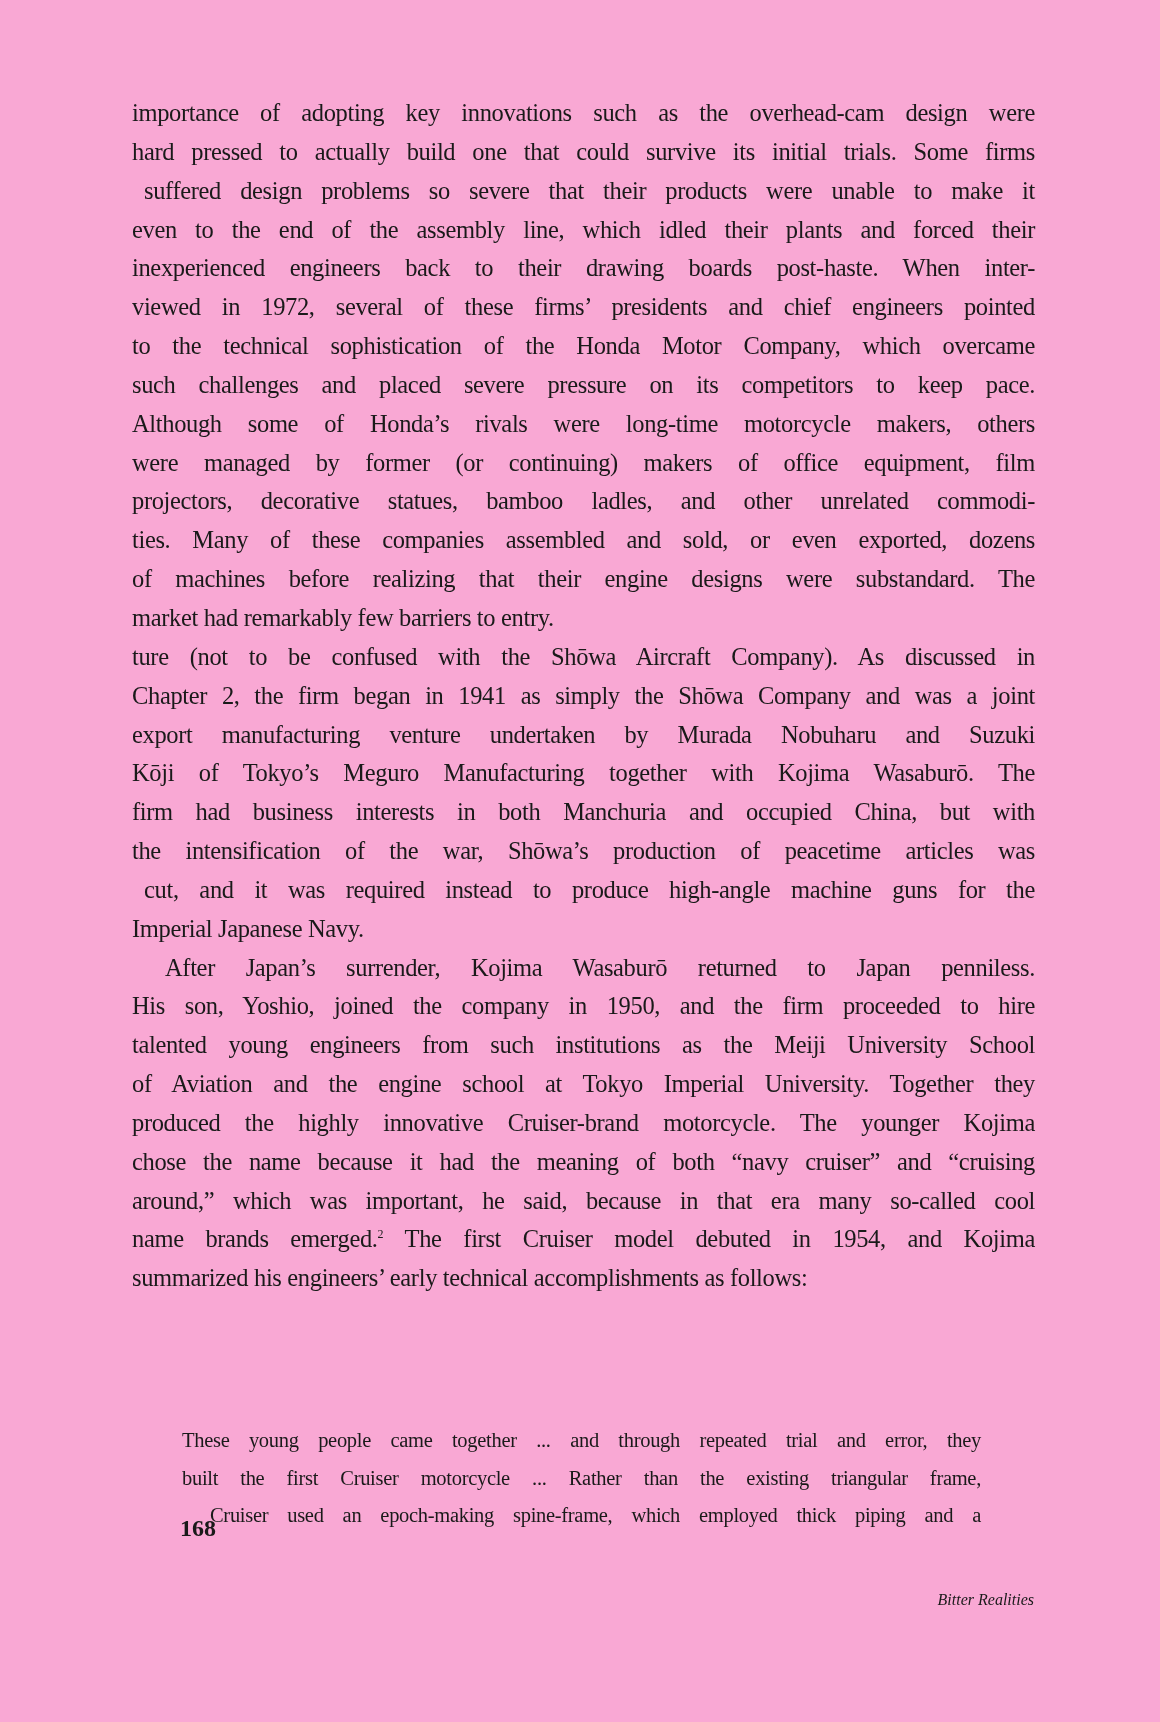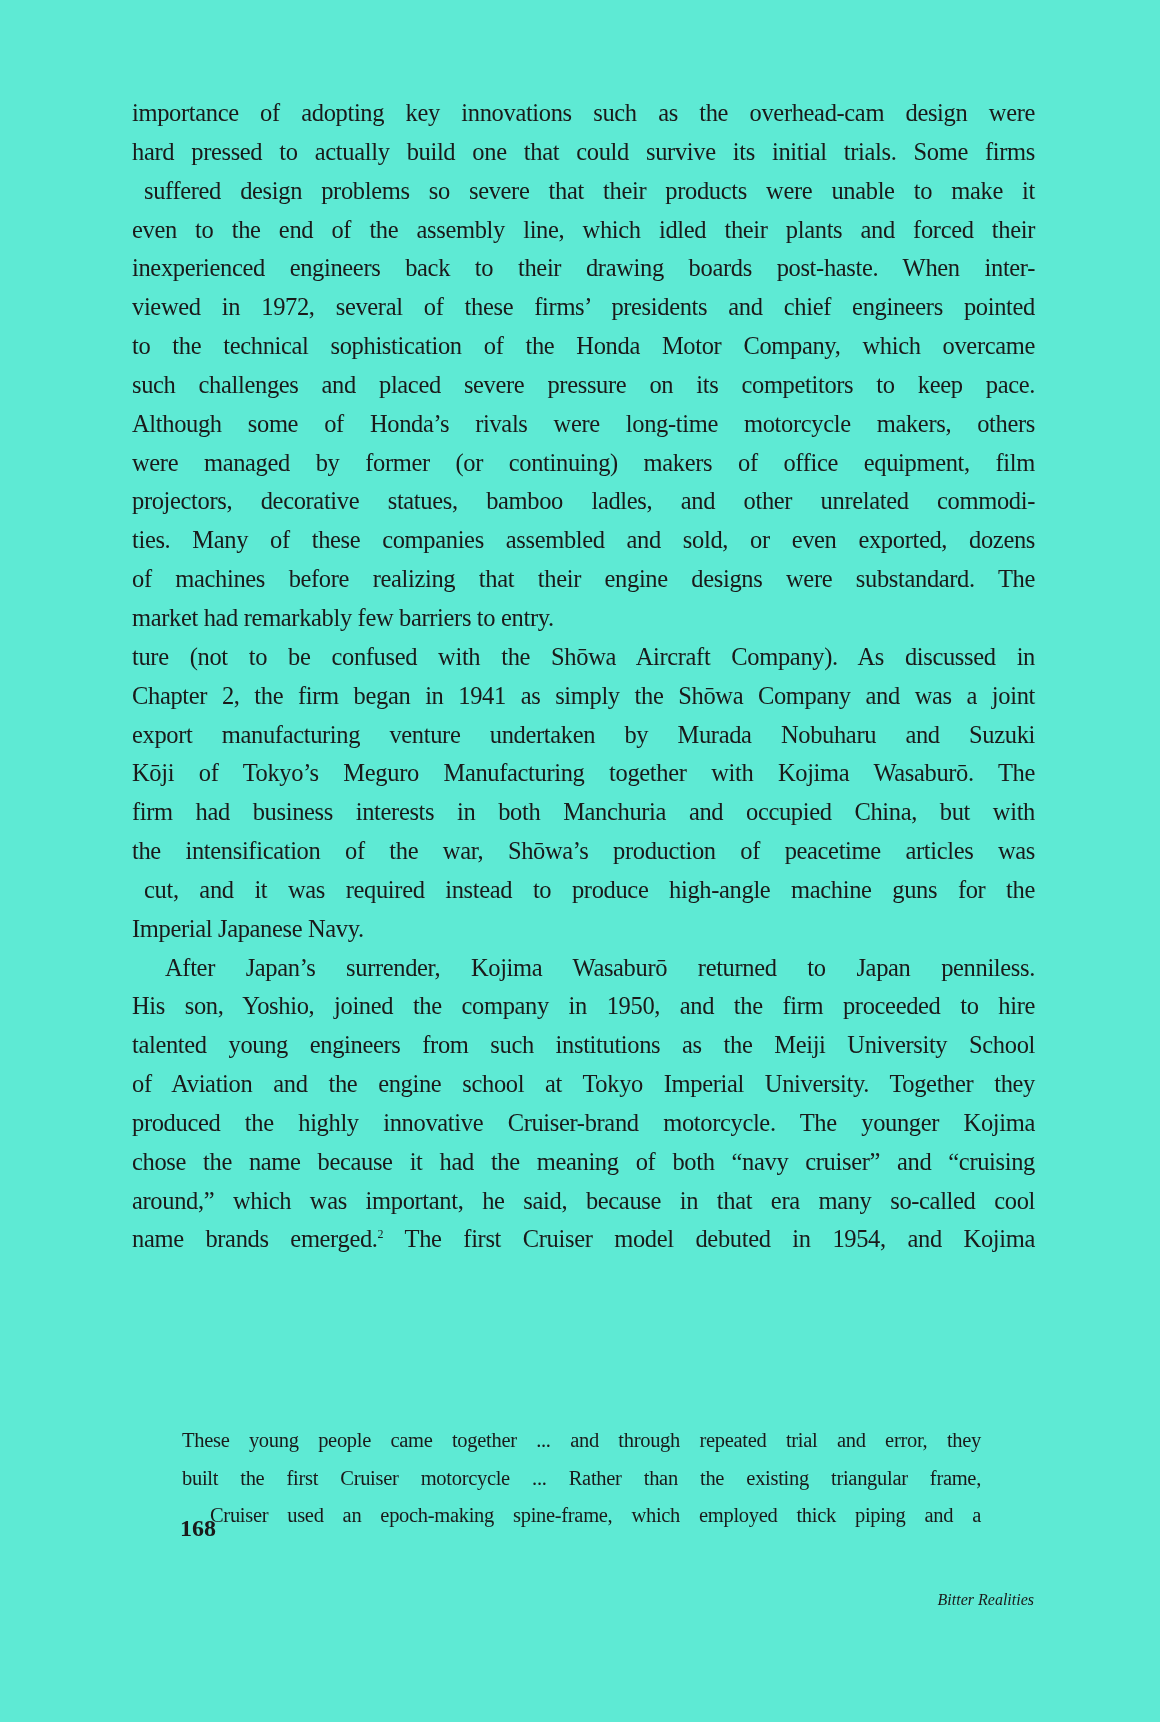--- a/index.html
+++ b/index.html
@@ -1,19 +1,19 @@
 <!DOCTYPE html>
 <html><head>
 <meta charset="utf-8">
 <style>
   html, body { margin: 0; padding: 0; background: #ffffff; }
   body { width: 1160px; height: 1722px; position: relative; overflow: hidden; }
   .page {
     position: absolute; left: 0; top: 0; width: 1160px; height: 1722px;
-    background: #5eead4; color: #1a1a1a;
+    background: #f9a8d4; color: #1a1a1a;
     font-family: "Liberation Serif", "DejaVu Serif", serif;
   }
   .body-text {
     position: absolute; left: 132px; top: 94px; width: 903px;
   }
   .line {
     display: block; height: 38.85px; line-height: 38.85px;
     font-size: 24.5px; white-space: nowrap;
     text-align: justify; text-align-last: justify;
     letter-spacing: -0.35px; word-spacing: 0px;
@@ -77,20 +77,21 @@
 
     <div>
       <span class="line indent" style="white-space: nowrap;">After Japan’s surrender, Kojima Wasaburō returned to Japan penniless.</span>
       <span class="line" style="white-space: nowrap;">His son, Yoshio, joined the company in 1950, and the firm proceeded to hire</span>
       <span class="line" style="white-space: nowrap;">talented young engineers from such institutions as the Meiji University School</span>
       <span class="line" style="white-space: nowrap;">of Aviation and the engine school at Tokyo Imperial University. Together they</span>
       <span class="line" style="white-space: nowrap;">produced the highly innovative Cruiser-brand motorcycle. The younger Kojima</span>
       <span class="line" style="white-space: nowrap;">chose the name because it had the meaning of both “navy cruiser” and “cruising</span>
       <span class="line" style="white-space: nowrap;">around,” which was important, he said, because in that era many so-called cool</span>
       <span class="line" style="white-space: nowrap;"><span>name brands emerged.</span><sup class="note">2</sup><span> The first Cruiser model debuted in 1954, and Kojima</span></span>
+      <span class="line last" style="white-space: nowrap;">summarized his engineers’ early technical accomplishments as follows:</span>
     </div>
   </div>
 
   <div class="blockquote">
     <span class="bq-line" style="white-space: nowrap;">These young people came together ... and through repeated trial and error, they</span>
     <span class="bq-line" style="white-space: nowrap;">built the first Cruiser motorcycle ... Rather than the existing triangular frame,</span>
     <span class="bq-line" style="white-space: nowrap; margin-left: 28px;">Cruiser used an epoch-making spine-frame, which employed thick piping and a</span>
   </div>
 
   <div class="footer-page">168</div>

